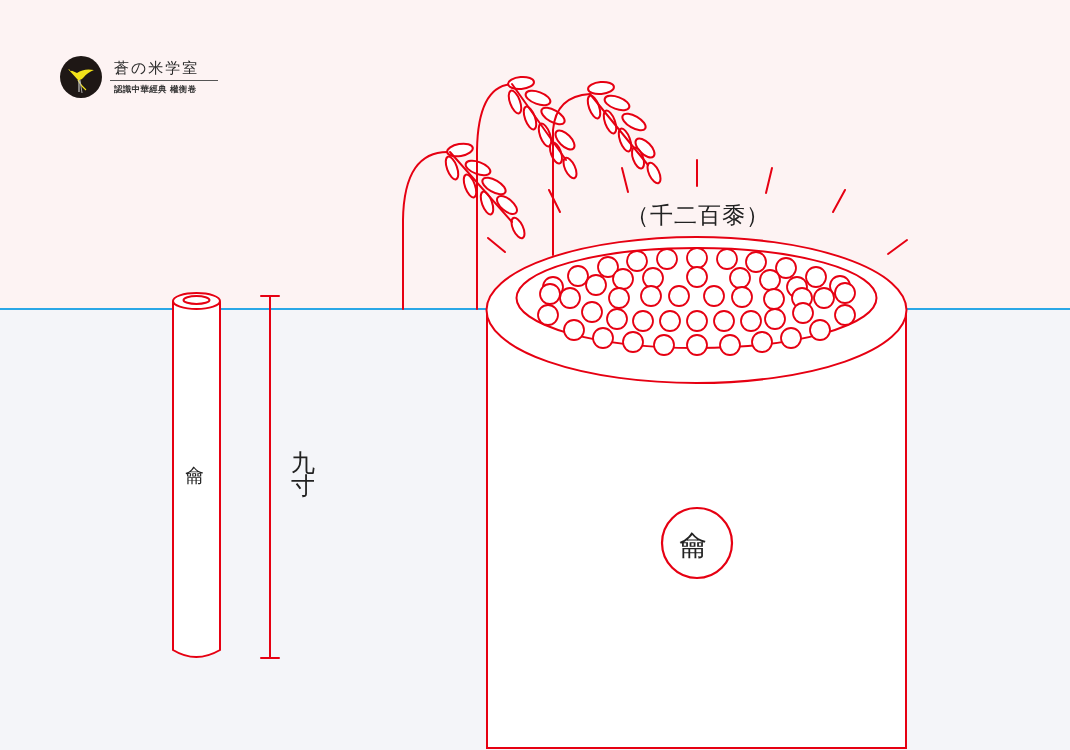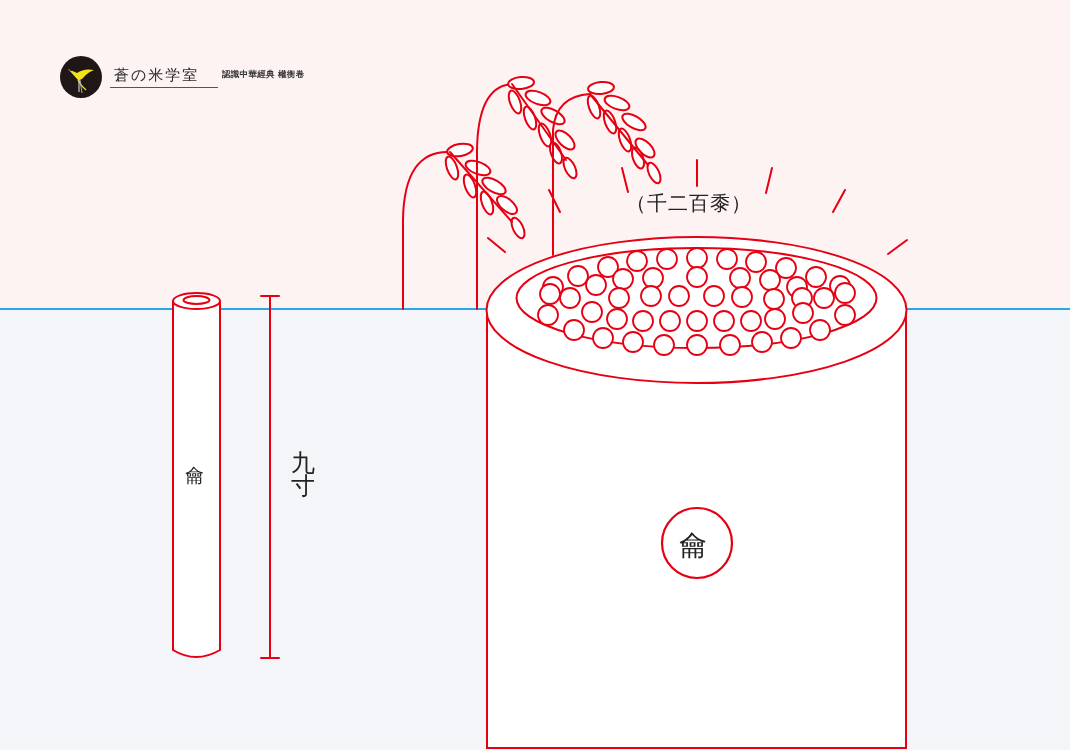--- a/index.html
+++ b/index.html
@@ -46,21 +46,21 @@
     .logo-mark {
       width: 42px; height: 42px;
       border-radius: 50%;
       background: #1e1715;
       position: relative;
       overflow: hidden;
     }
     .logo-text {
       margin-left: 8px;
       display: flex;
-      flex-direction: row;
+      flex-direction: column;
     }
     .logo-title {
       font-family: "DejaVu Serif", "Liberation Serif", serif;
       font-size: 15px;
       color: #2a2a2a;
       letter-spacing: 2px;
       line-height: 18px;
       padding-bottom: 3px;
       border-bottom: 1px solid #555;
       padding-left: 4px;
@@ -74,22 +74,22 @@
       padding-left: 4px;
       letter-spacing: 0.3px;
       white-space: nowrap;
     }
     .label {
       position: absolute;
       color: #222;
       font-family: "DejaVu Sans", "Liberation Sans", sans-serif;
     }
     .quantity-label {
-      left: 626px; top: 190px;
-      font-size: 20px;
+      left: 626px; top: 200px;
+      font-size: 23px;
       letter-spacing: 1px;
       white-space: nowrap;
     }
     .tube-char {
       left: 185px; top: 463px;
       font-size: 19px;
     }
     .length-label {
       left: 291px; top: 452px;
       font-size: 24px;

